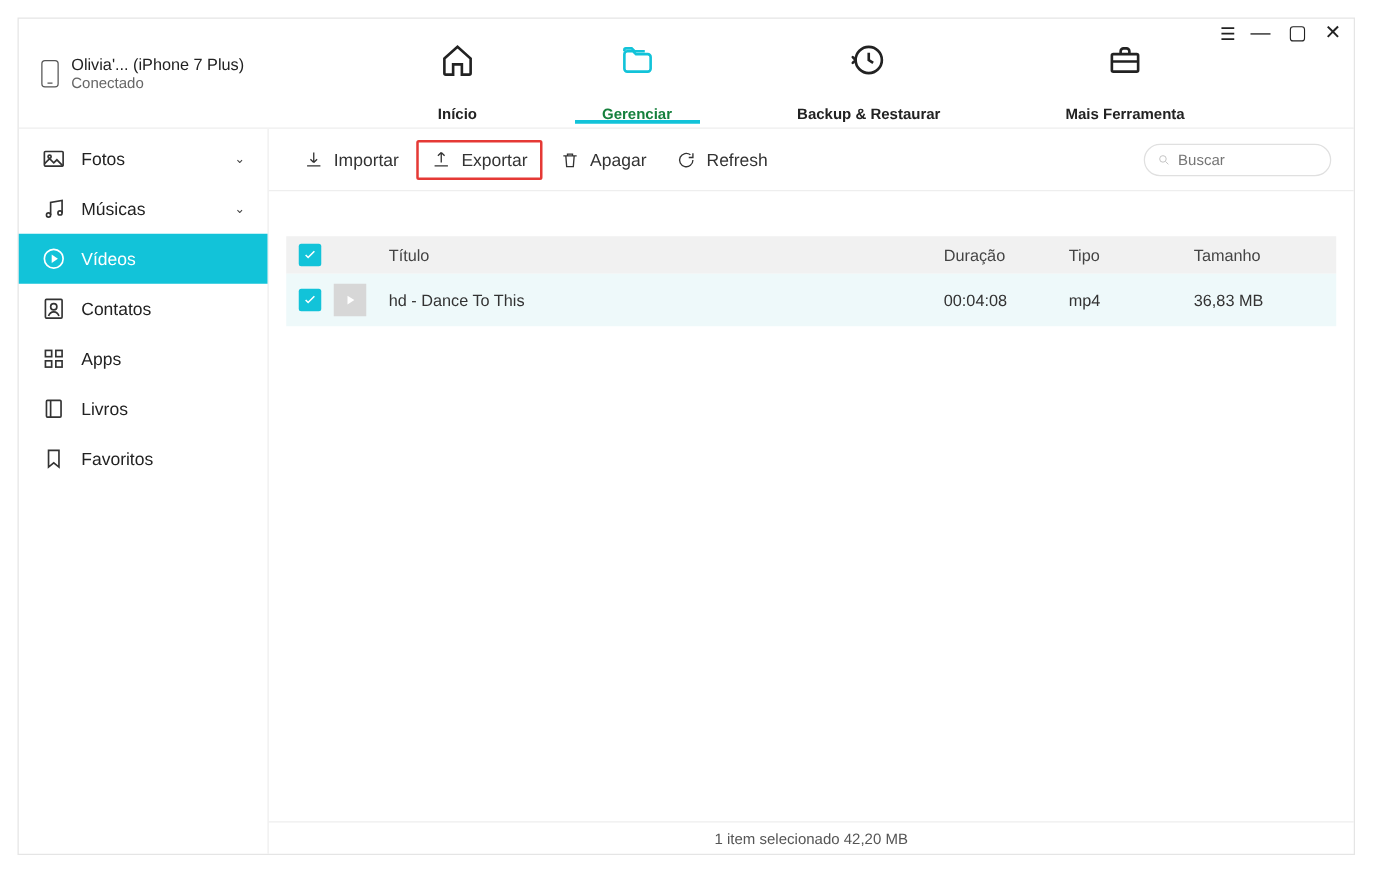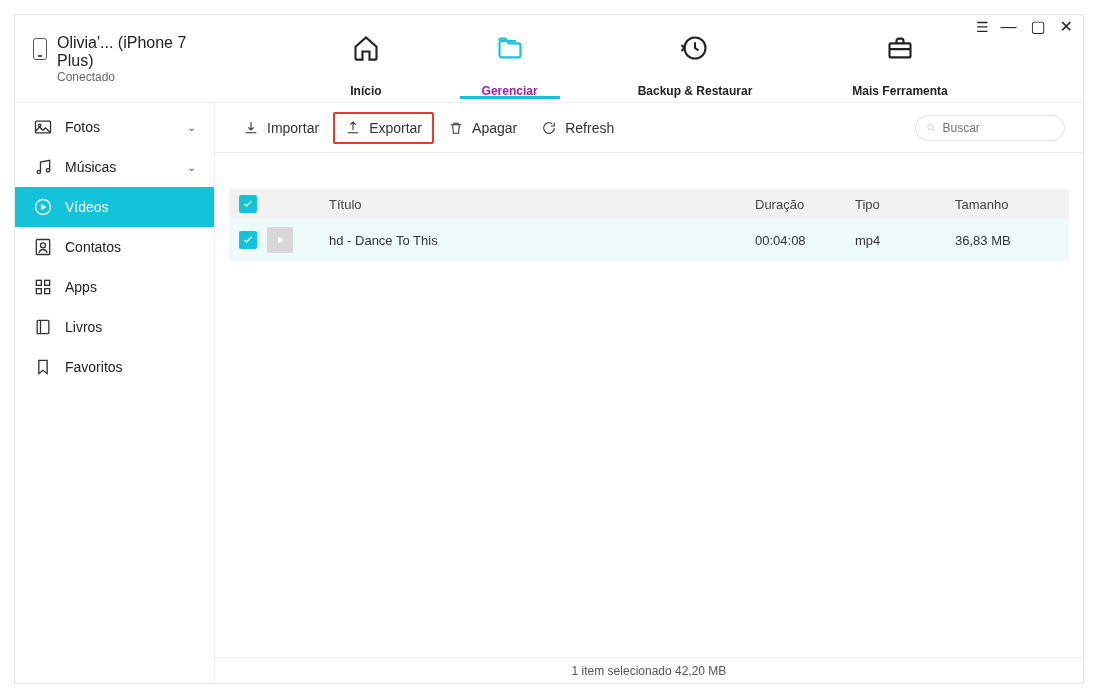--- a/index.html
+++ b/index.html
@@ -9,28 +9,28 @@
   
   .win-controls { position: absolute; top: 4px; right: 10px; display: flex; gap: 14px; align-items: center; }
   .win-controls span { font-size: 16px; color: #222; cursor: default; line-height: 1; }
   .win-controls .ham { font-size: 14px; letter-spacing: -2px; }
 
   
   .topbar { height: 88px; display: flex; align-items: center; border-bottom: 1px solid #eee; position: relative; }
   .device { display: flex; align-items: flex-start; gap: 10px; padding-left: 18px; width: 200px; }
   .device .phone-ico { width: 14px; height: 22px; border: 1.5px solid #555; border-radius: 3px; position: relative; margin-top: 4px; flex-shrink: 0; }
   .device .phone-ico::after { content:""; position:absolute; bottom:2px; left:50%; transform:translateX(-50%); width:4px; height:1.5px; background:#555; }
-  .device .name { font-size: 16px; color: #222; }
+  .device .name { font-size: 13px; color: #222; }
   .device .status { font-size: 12px; color: #666; }
 
   .mainnav { flex: 1; display: flex; justify-content: center; gap: 80px; }
   .nav-item { display: flex; flex-direction: column; align-items: center; gap: 22px; position: relative; padding: 14px 10px 0; }
   .nav-item .ico { width: 28px; height: 28px; display:flex; align-items:center; justify-content:center; }
   .nav-item .lbl { font-size: 12px; color: #222; font-weight: 600; }
-  .nav-item.active .lbl { color: #a21caf; }
+  .nav-item.active .lbl { color: #15803d; }
   .nav-item.active .ico svg { stroke: #12c3d9; }
   .nav-item.active::after { content:""; position:absolute; bottom:-1px; left:-12px; right:-12px; height:3px; background:#12c3d9; }
   .nav-item .ico svg { stroke:#222; stroke-width:1.8; fill:none; }
 
   
   .body { flex:1; display:flex; min-height:0; }
   .sidebar { width: 200px; border-right:1px solid #eee; padding-top:4px; }
   .side-item { display:flex; align-items:center; gap:12px; padding:10px 18px; font-size:14px; color:#222; position:relative; }
   .side-item .ico { width:20px; height:20px; display:flex; align-items:center; justify-content:center; }
   .side-item .ico svg { stroke:#333; stroke-width:1.6; fill:none; }
@@ -51,21 +51,21 @@
 
   
   .table { flex:1; overflow:auto; padding: 8px 14px 0 14px; }
   .thead, .trow { display:grid; grid-template-columns: 34px 36px 1fr 100px 100px 110px; align-items:center; font-size:13px; }
   .thead { background:#f1f1f1; color:#444; height:30px; padding:0 4px; }
   .trow { background:#eef9fa; color:#333; height:42px; padding:0 4px; }
   .cb { width:18px; height:18px; background:#12c3d9; border-radius:2px; display:flex; align-items:center; justify-content:center; margin-left:6px; }
   .cb svg { stroke:#fff; stroke-width:2.5; fill:none; }
   .playcell { width:26px; height:26px; background:#d7d7d7; display:flex; align-items:center; justify-content:center; }
   .playcell svg { fill:#fff; stroke:none; }
-  .title-cell { padding-left:8px;margin-left:18px; }
+  .title-cell { padding-left:8px; }
 
   
   .footer { height:26px; border-top:1px solid #eee; display:flex; align-items:center; justify-content:center; font-size:12px; color:#555; }
 </style>
 </head>
 <body>
 
 <div class="app">
   <div class="win-controls">
     <span class="ham">☰</span>

